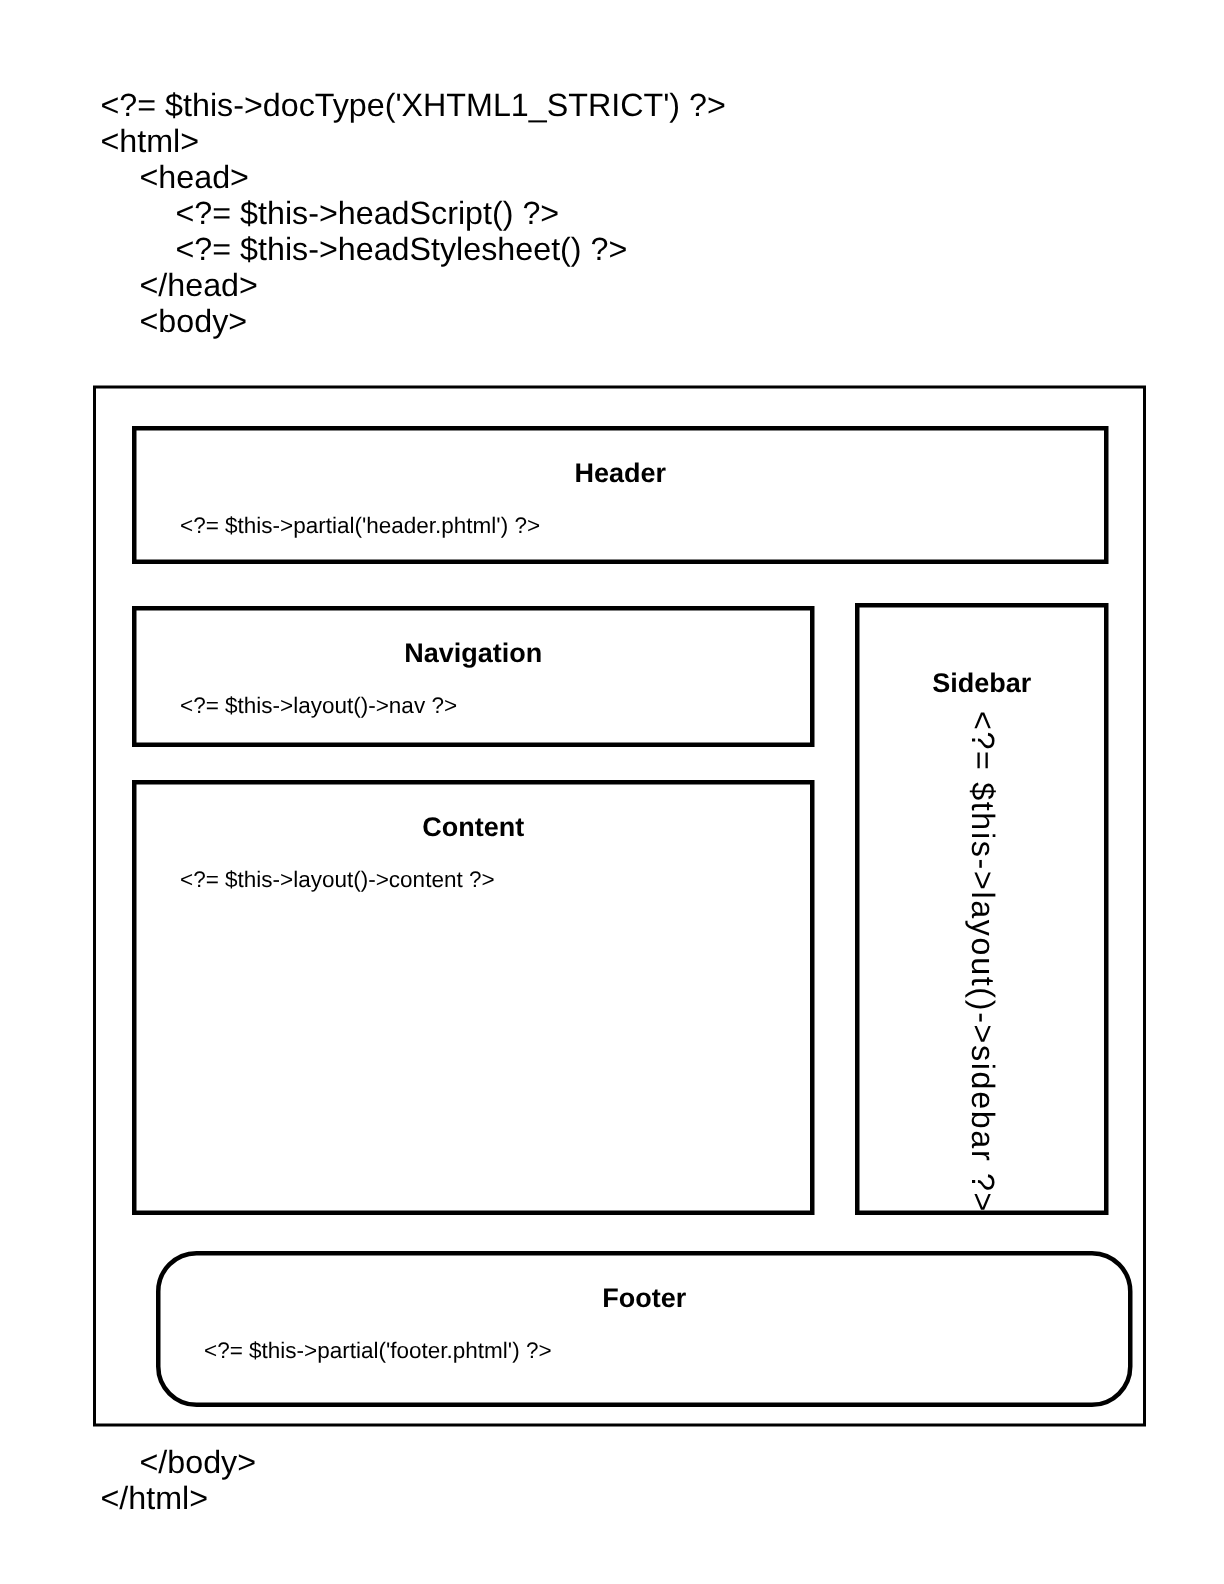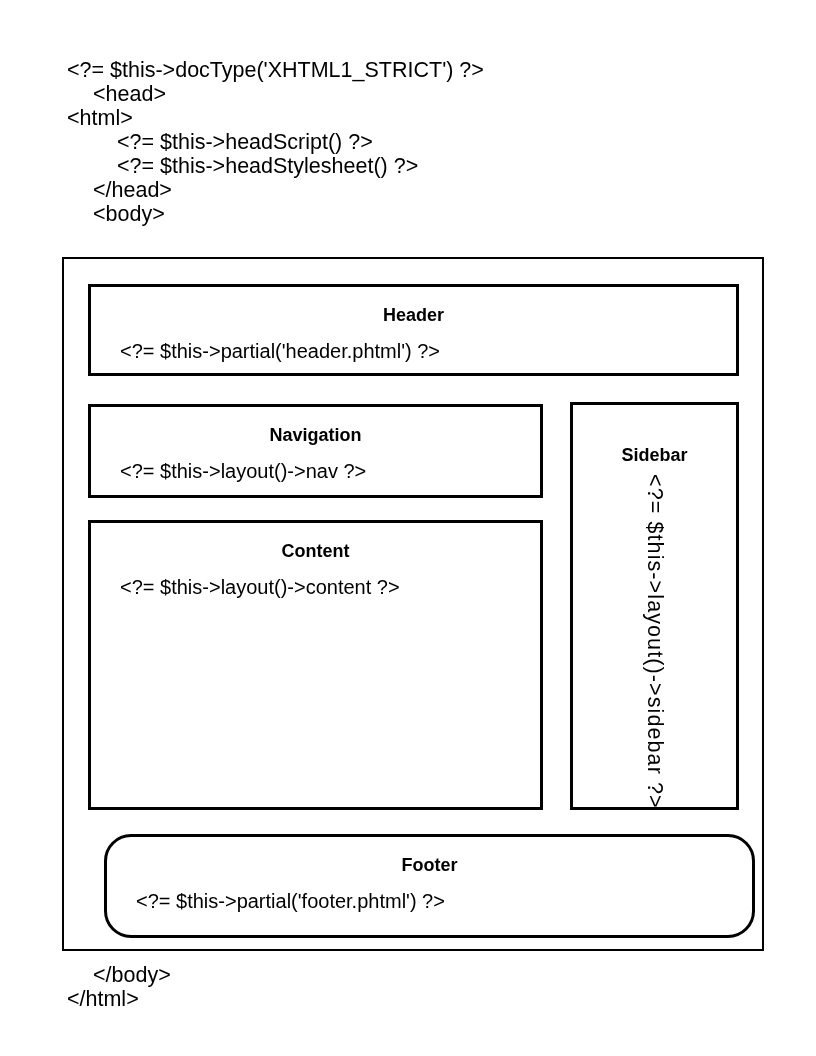--- a/index.html
+++ b/index.html
@@ -62,21 +62,21 @@
   .box-title {
     font-size: 18px;
     font-weight: bold;
     line-height: 30px;
     text-align: center;
     margin-top: 13px;
   }
   .box-sidebar .box-title { margin-top: 35px; }
 
   .box-code {
-    font-size: 20px;
+    font-size: 15px;
     line-height: 24px;
     margin-top: 9px;
     padding-left: 29px;
     white-space: pre;
   }
 
   
   .v-code {
     writing-mode: vertical-rl;
     font-size: 21.5px;
@@ -85,22 +85,22 @@
     white-space: pre;
   }
 </style>
 </head>
 <body>
 
 <div id="page">
 
   <div class="top-code">
     <div class="code-line">&lt;?= $this-&gt;docType('XHTML1_STRICT') ?&gt;</div>
+    <div class="code-line">&lt;html&gt;</div>
     <div class="code-line ind-1">&lt;head&gt;</div>
-    <div class="code-line">&lt;html&gt;</div>
     <div class="code-line ind-2">&lt;?= $this-&gt;headScript() ?&gt;</div>
     <div class="code-line ind-2">&lt;?= $this-&gt;headStylesheet() ?&gt;</div>
     <div class="code-line ind-1">&lt;/head&gt;</div>
     <div class="code-line ind-1">&lt;body&gt;</div>
   </div>
 
   <div class="outer-box">
 
     <div class="inner-box box-header">
       <div class="box-title">Header</div>

